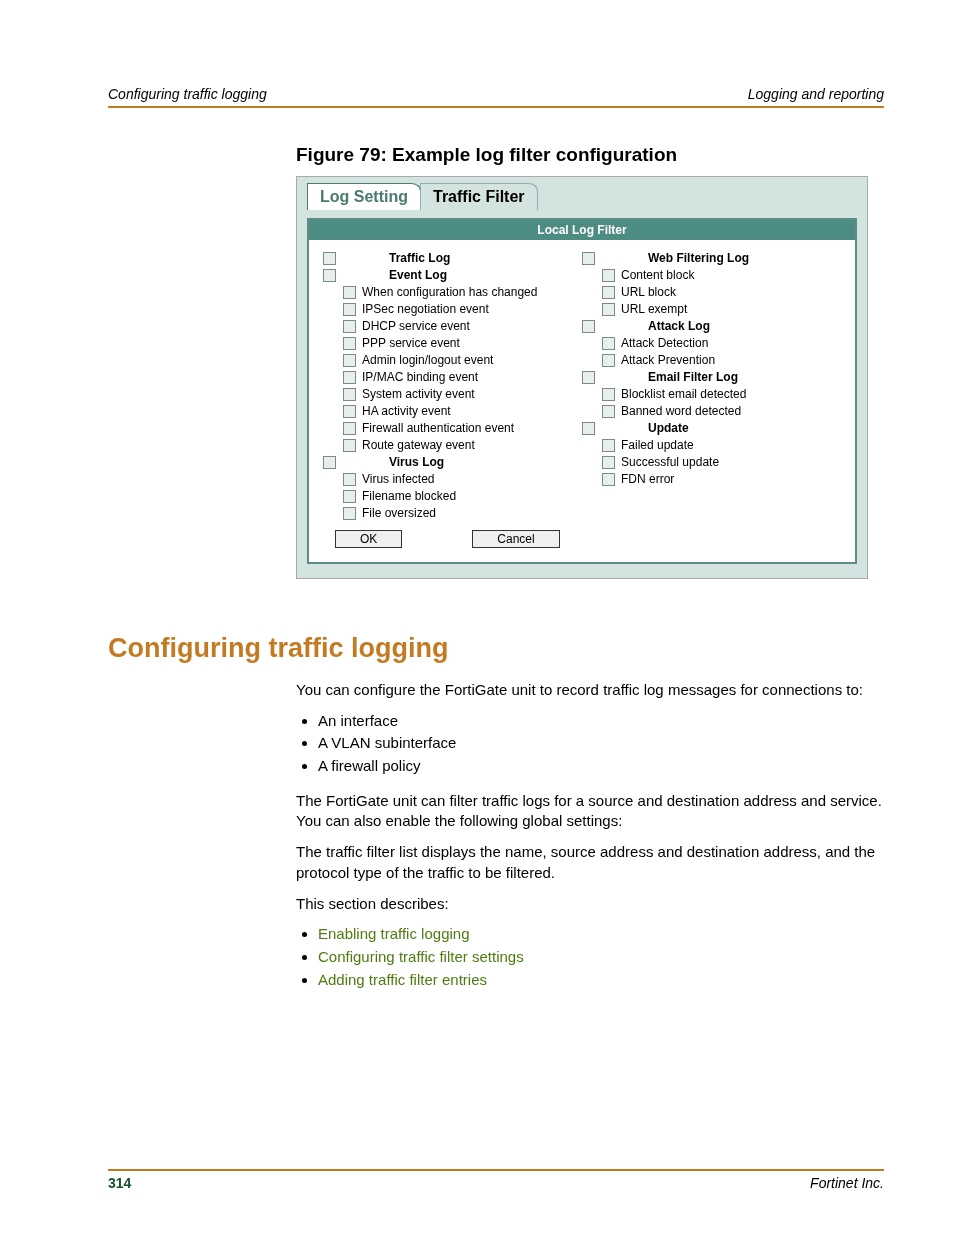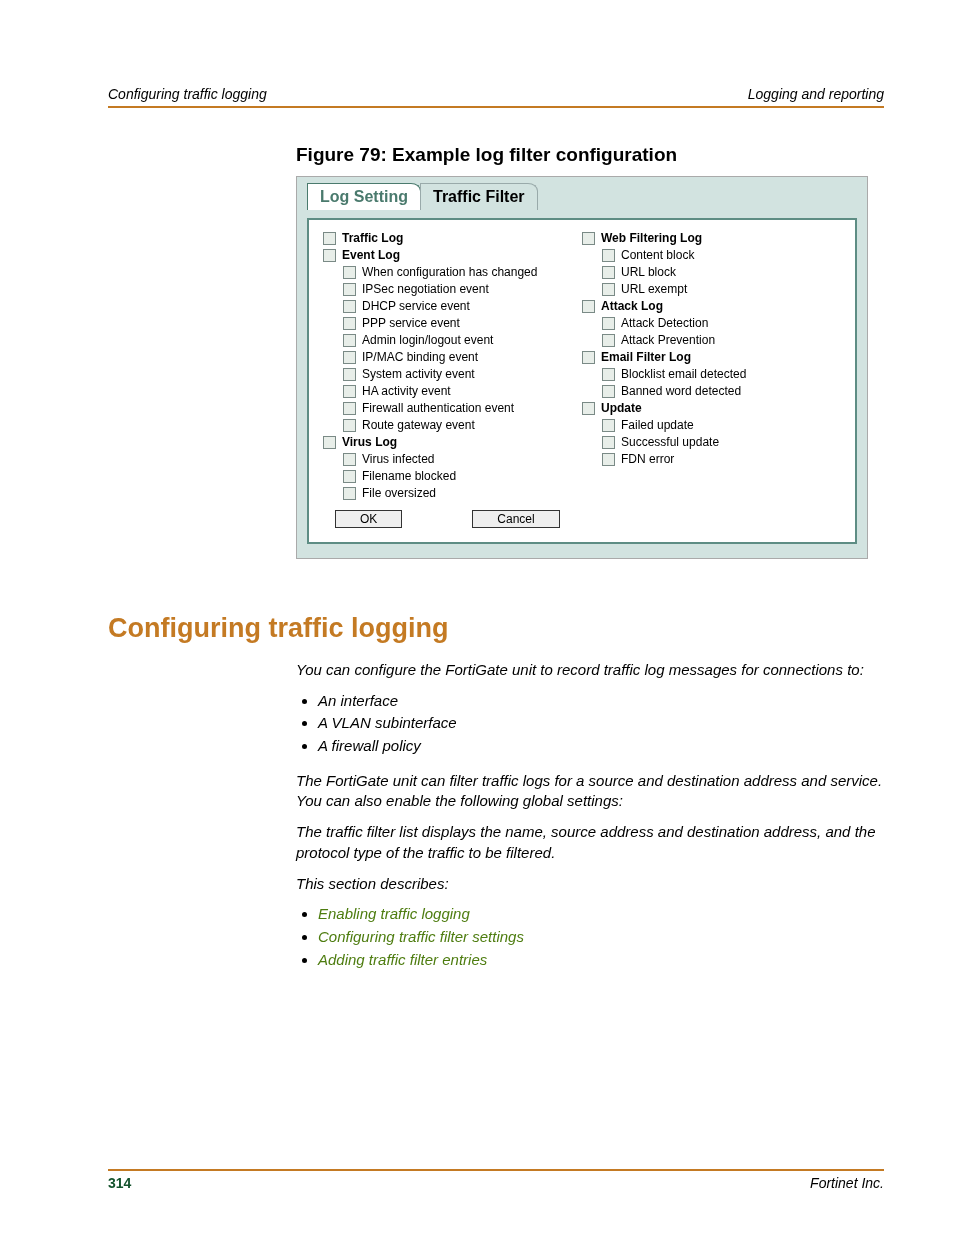--- a/index.html
+++ b/index.html
@@ -66,38 +66,38 @@
     font-size: 12px;
   }
   .col { flex:1; }
   .chk-row { display:flex; align-items:center; gap:6px; margin:3px 0; }
   .chk-row.sub { margin-left:20px; }
   .cb {
     width:13px; height:13px; border:1px solid #7a8a86; background:#e8eee9;
     display:inline-block; flex-shrink:0;
   }
   .chk-row .lbl { white-space:nowrap; }
-  .chk-row.bold .lbl { font-weight:bold; }
+  .chk-row.bold .lbl { font-weight:bold;margin-left:47px; }
   .btn-row { display:flex; gap:70px; margin-top:10px; margin-left:12px; }
   .btn {
     font-family: Verdana, sans-serif;
     font-size:12px;
     border:1px solid #333;
     background:#efefef;
     padding:1px 24px;
     cursor:pointer;
   }
 
   .section-title {
     color:#c47a23;
     font-size: 27px;
     font-weight:bold;
     margin:54px 0 16px 0;
   }
-  .body-text { margin-left:188px; line-height:1.38; font-size:15px;font-style:italic; }
+  .body-text { margin-left:188px; line-height:1.38; font-size:15px; }
   .body-text p { margin: 0 0 10px 0;}
   .body-text ul { margin:2px 0 14px 0; padding-left:22px; }
   .body-text li { margin:2px 0; }
   .link { color:#4d7c0f; cursor:pointer; }
 
   .footer {
     position:absolute;
     bottom:44px;
     left:108px; right:70px;
   }
@@ -118,20 +118,21 @@
 
   <div class="fig-caption">Figure 79: Example log filter configuration</div>
 
   <div class="figure-wrap">
     <div class="fig-outer">
       <div class="tabs">
         <div class="tab active">Log Setting</div>
         <div class="tab">Traffic Filter</div>
       </div>
       <div class="panel">
+        <div class="panel-title">Local Log Filter</div>
         <div class="panel-body">
           <div class="col">
             <div class="chk-row bold">
                 <span class="cb"></span>
                 <span class="lbl">Traffic Log</span>
               </div>
             <div class="chk-row bold">
                 <span class="cb"></span>
                 <span class="lbl">Event Log</span>
               </div>

